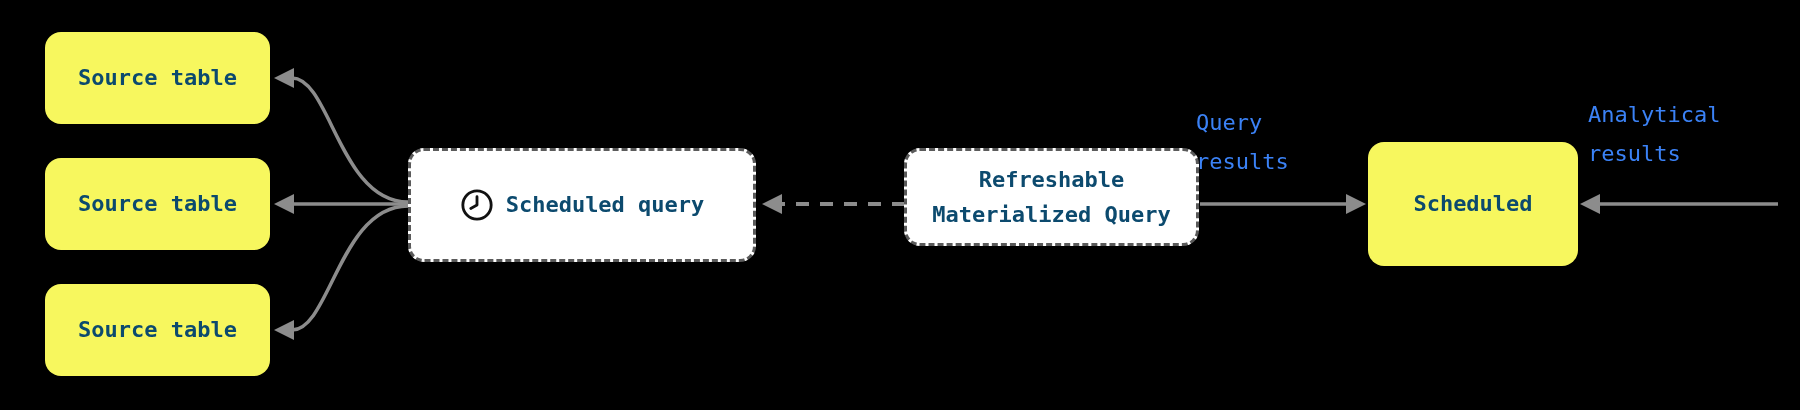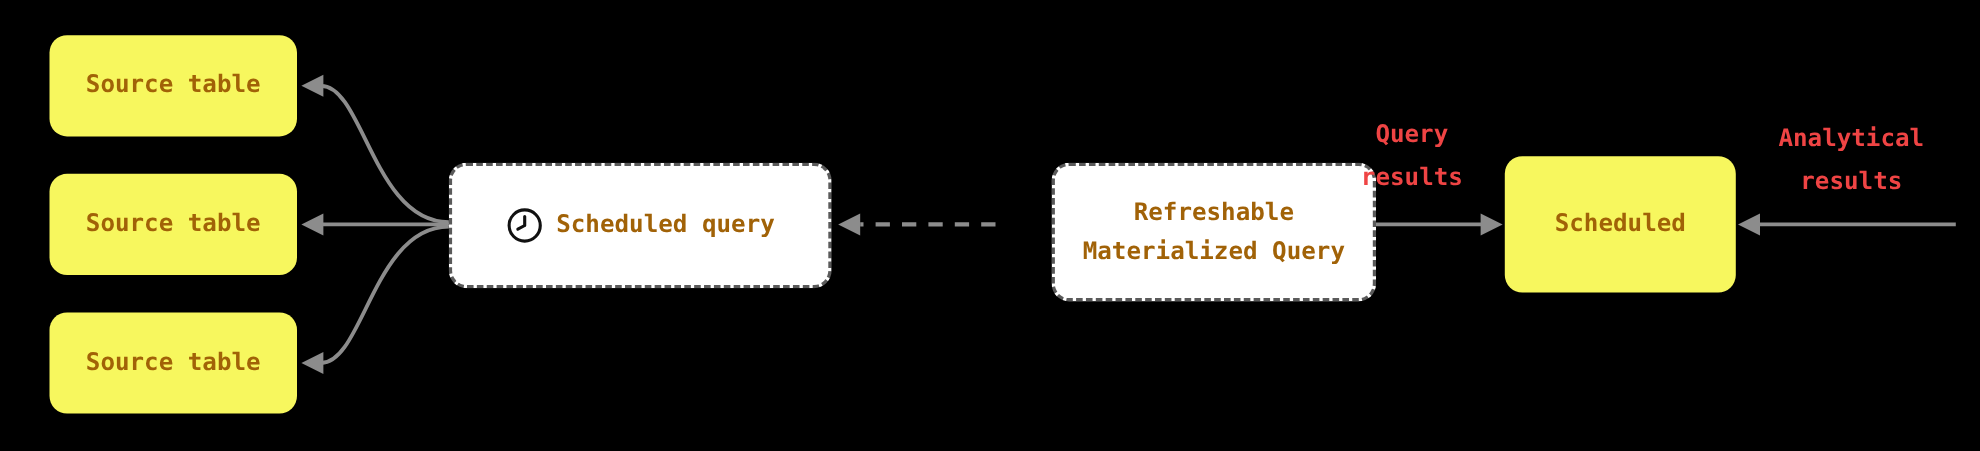--- a/index.html
+++ b/index.html
@@ -21,56 +21,55 @@
     width: 1800px; height: 410px;
   }
   .node {
     position: absolute;
     box-sizing: border-box;
     display: flex;
     align-items: center;
     justify-content: center;
     text-align: center;
     font-weight: bold;
-    color: #a16207;
+    color: #0c4a6e;
     font-size: 22px;
     line-height: 1.6;
   }
   .node-yellow {
     background: #f7f75e;
     border-radius: 16px;
   }
   .node-white {
     background: #ffffff;
     border: 3px dashed #5a5a5a;
     border-radius: 16px;
   }
   .src-1 { left: 45px;  top: 32px;  width: 225px; height: 92px; }
   .src-2 { left: 45px;  top: 158px; width: 225px; height: 92px; }
   .src-3 { left: 45px;  top: 284px; width: 225px; height: 92px; }
   .scheduled { left: 408px; top: 148px; width: 348px; height: 114px; }
-  .matview   { left: 956px; top: 148px; width: 295px; height: 126px; }
+  .matview   { left: 904px; top: 148px; width: 295px; height: 98px; }
   .clickhouse{ left: 1368px; top: 142px; width: 210px; height: 124px; }
   .node-inner { display: flex; align-items: center; gap: 12px; }
   .two-line span { display: block; }
   .clock {
     width: 34px; height: 34px;
     flex: 0 0 auto;
   }
   .flow-label {
     position: absolute;
-    text-align: center;
-    font-weight: bold;
+    font-weight: normal;
     font-size: 22px;
     line-height: 1.75;
-    color: #ef4444;
+    color: #3b82f6;
   }
   .flow-label span { display: block; }
   .lbl-query      { left: 1196px; top: 104px; width: 175px; }
-  .lbl-analytical { left: 1588px; top: 108px; width: 190px; }
+  .lbl-analytical { left: 1588px; top: 96px; width: 190px; }
 </style>
 </head>
 <body>
 
 <div class="canvas">
 
   <svg class="arrows" viewBox="0 0 1800 410" fill="none" xmlns="http://www.w3.org/2000/svg">
 
     <path d="M 408 202 C 340 202, 330 78, 292 78" stroke="#8c8c8c" stroke-width="3.5" fill="none"></path>
     <path d="M 408 204 L 292 204" stroke="#8c8c8c" stroke-width="3.5" fill="none"></path>

